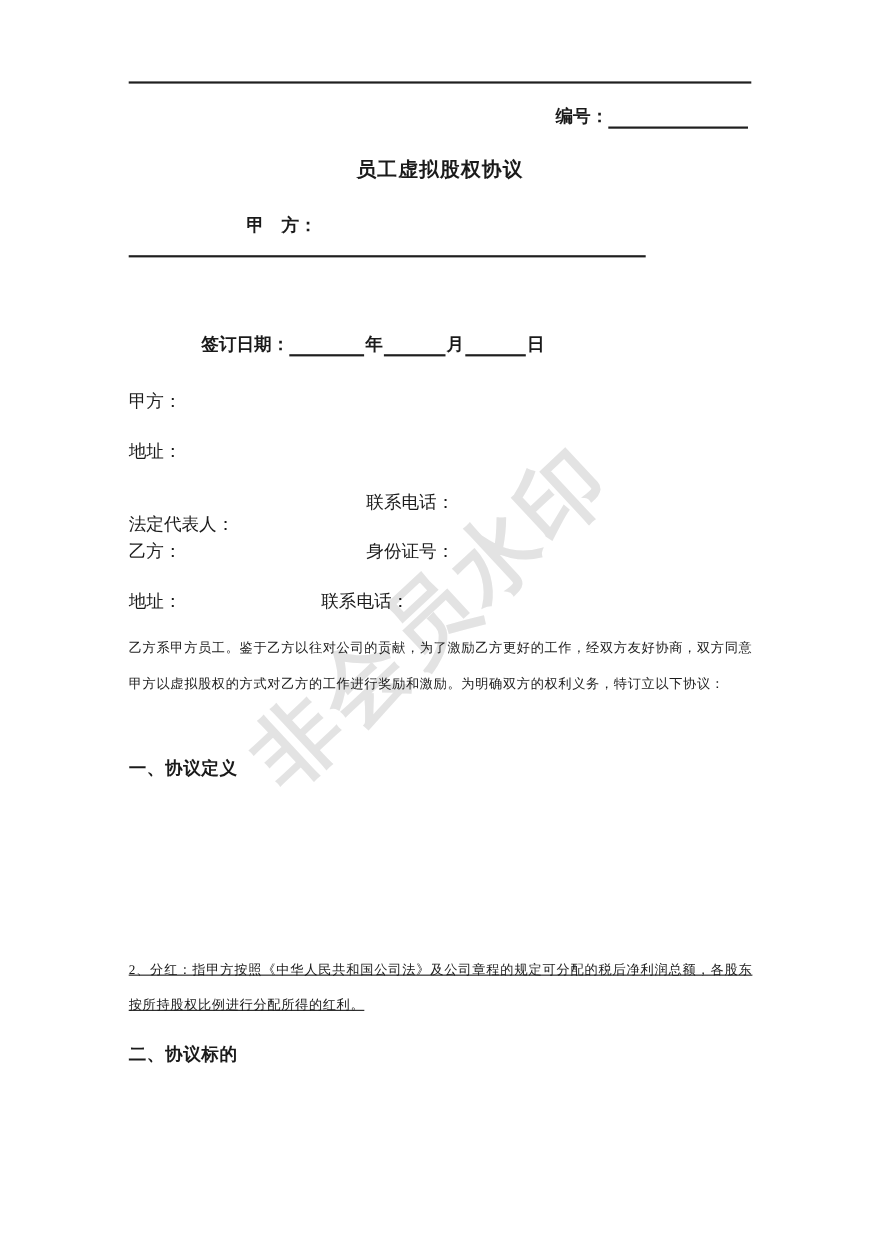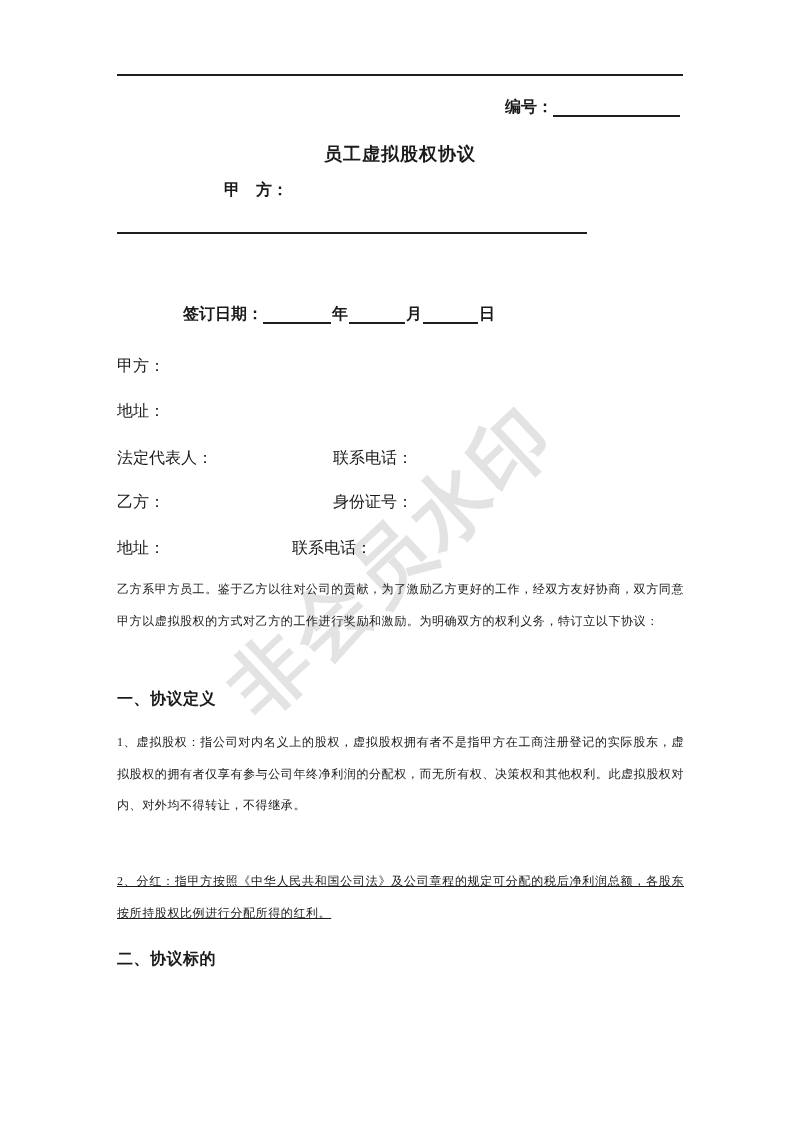--- a/index.html
+++ b/index.html
@@ -109,54 +109,53 @@
 
     <div class="rule top-rule"></div>
 
     <div class="serial-row">
       <span class="txt bold">编号：</span>
         <span class="blank serial-blank"></span>
     </div>
 
     <div class="doc-title">员工虚拟股权协议</div>
 
-    <div class="sig-row" style="top:180px;padding-left:41px;">
+    <div class="sig-row" style="top:196px;padding-left:41px;">
       <span class="txt bold">甲　方：</span>
     </div>
 
     <div class="rule partyA-rule"></div>
 
 
     <div class="sig-row" style="top:304px;">
       <span class="txt bold">签订日期：</span>
         <span class="blank date-blank-1"></span>
         <span class="txt bold date-unit">年</span>
         <span class="blank date-blank-2"></span>
         <span class="txt bold date-unit">月</span>
         <span class="blank date-blank-3"></span>
         <span class="txt bold date-unit">日</span>
     </div>
 
     <div class="abs txt" style="top:356px; left:117px;">甲方：</div>
 
     <div class="abs txt" style="top:401px; left:117px;">地址：</div>
 
-    <div class="abs txt" style="top:448px; left:117px;">法定代表人：</div>
+    <div class="abs txt" style="top:468px; left:117px;">法定代表人：</div>
     <div class="abs txt" style="top:448px; left:333px;">联系电话：</div>
 
     <div class="abs txt" style="top:492px; left:117px;">乙方：</div>
     <div class="abs txt" style="top:492px; left:333px;">身份证号：</div>
 
     <div class="abs txt" style="top:538px; left:117px;">地址：</div>
     <div class="abs txt" style="top:538px; left:292px;">联系电话：</div>
 
     <div class="para" style="top:574px;">乙方系甲方员工。鉴于乙方以往对公司的贡献，为了激励乙方更好的工作，经双方友好协商，双方同意甲方以虚拟股权的方式对乙方的工作进行奖励和激励。为明确双方的权利义务，特订立以下协议：</div>
 
     <div class="sec-heading" style="top:689px;">一、协议定义</div>
 
-    <div class="para" style="top:727px;">1、虚拟股权：指公司对内名义上的股权，虚拟股权拥有者不是指甲方在工商注册登记的实际股东，虚拟股权的拥有者仅享有参与公司年终净利润的分配权，而无所有权、决策权和其他权利。此虚拟股权对内、对外均不得转让，不得继承。</div>
 
     <div class="para" style="top:866px;text-decoration:underline;">2、分红：指甲方按照《中华人民共和国公司法》及公司章程的规定可分配的税后净利润总额，各股东按所持股权比例进行分配所得的红利。</div>
 
     <div class="sec-heading" style="top:949px;">二、协议标的</div>
 
   </div>
 </div>
 
 </body></html>

